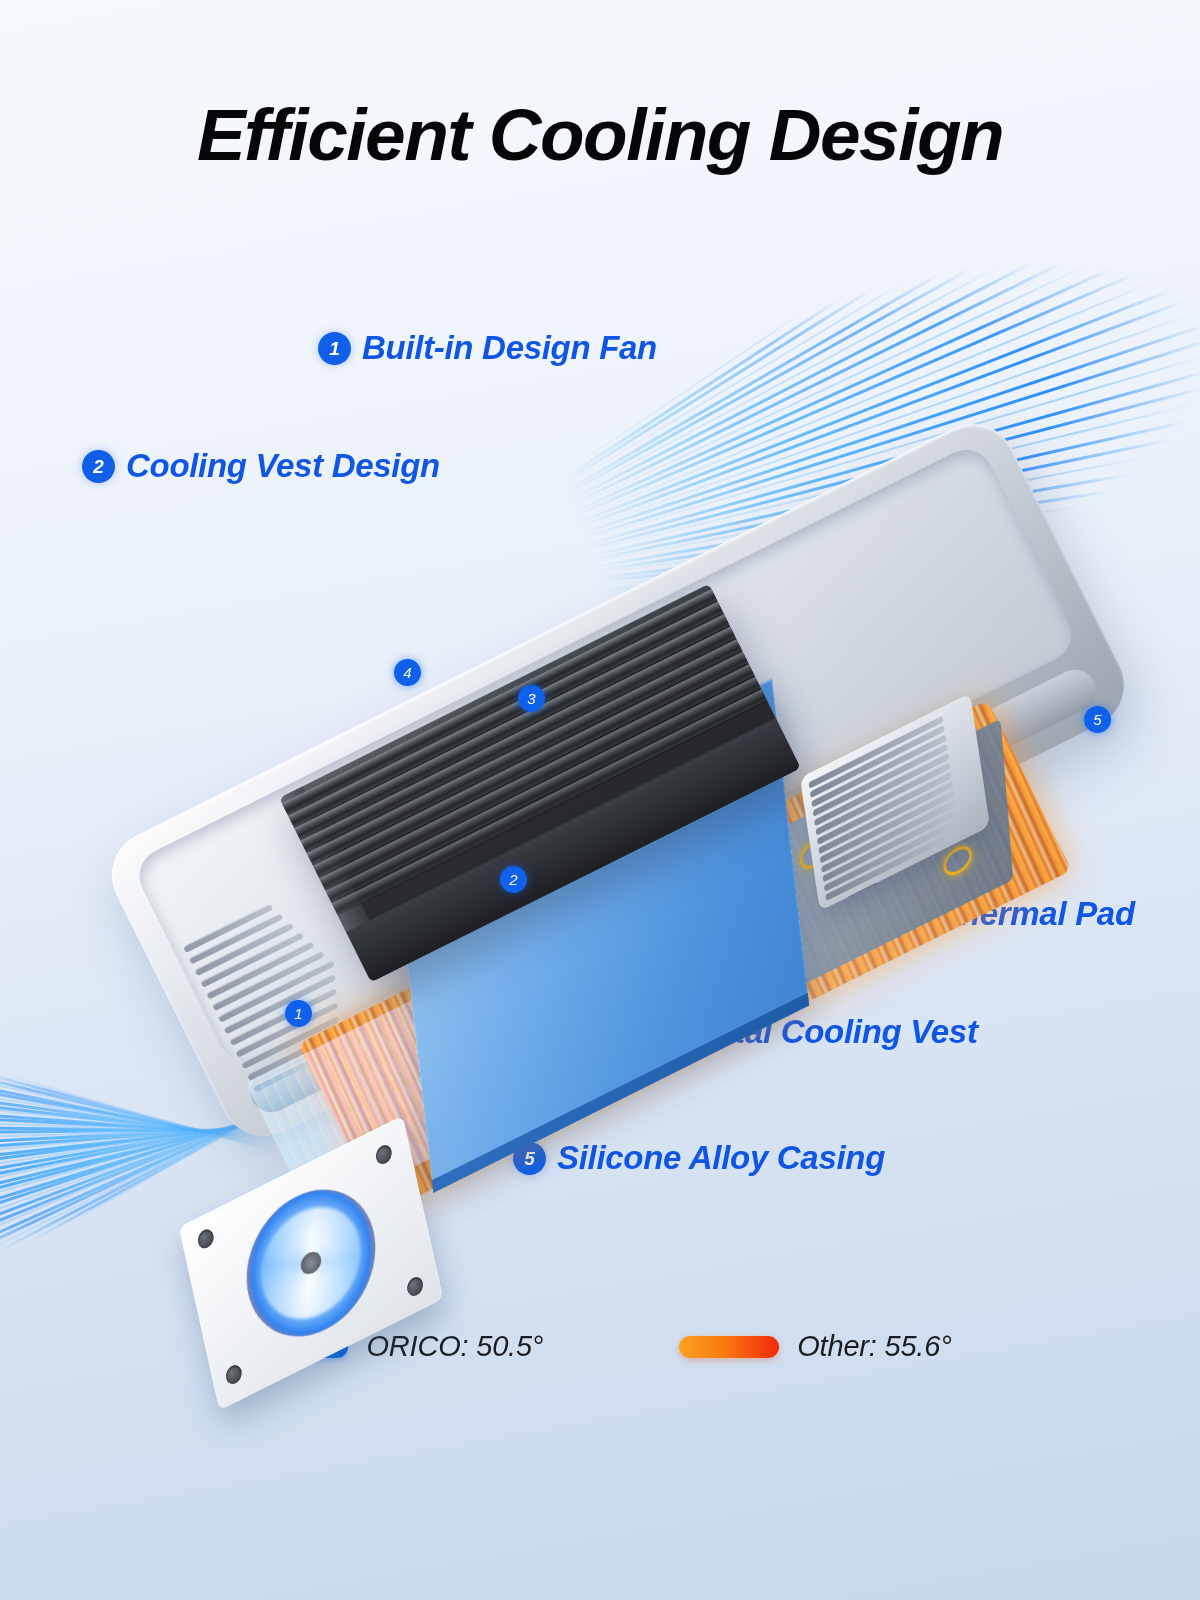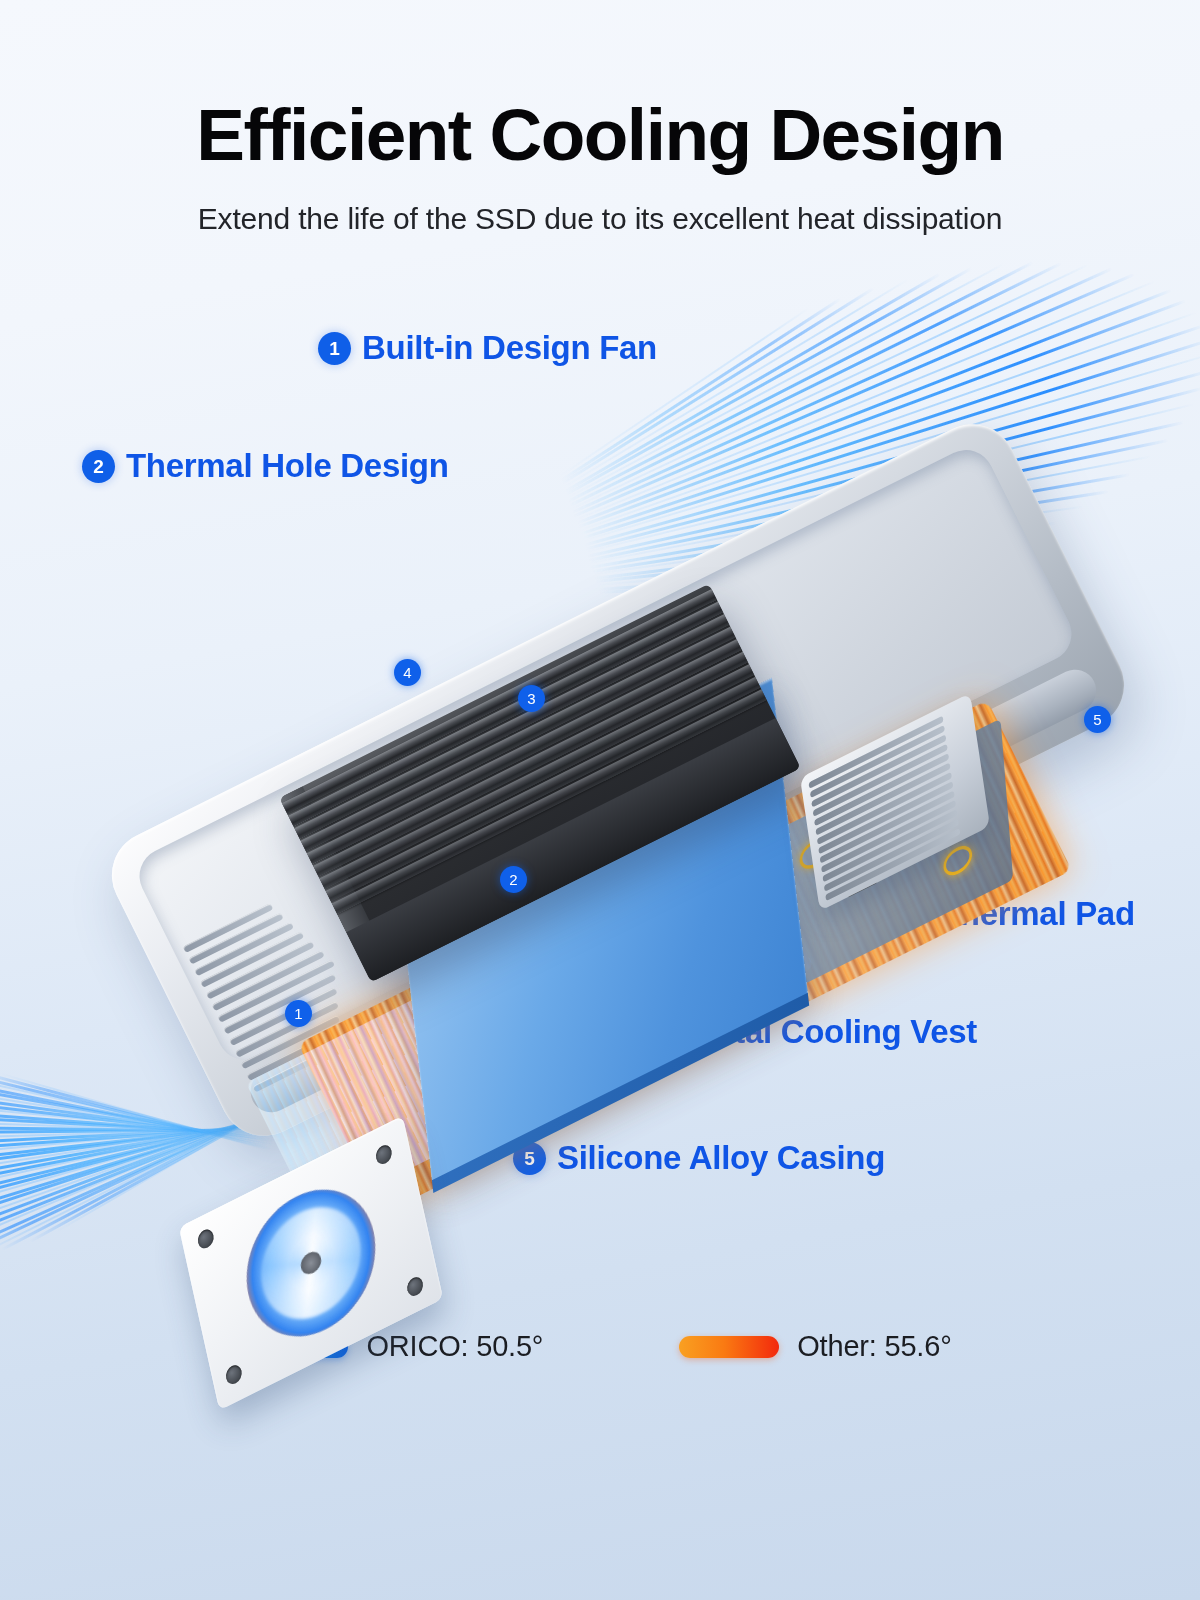--- a/index.html
+++ b/index.html
@@ -1,21 +1,21 @@
 <!DOCTYPE html>
 <html><head>
 <meta charset="utf-8">
 <style>
   html,body{margin:0;padding:0;}
   body{
     width:1200px;height:1600px;overflow:hidden;position:relative;
     font-family:"Liberation Sans", sans-serif;
     background:linear-gradient(170deg,#f5f8fd 0%,#f2f6fc 18%,#eaf1fa 38%,#dde8f6 58%,#d2e0f1 76%,#c8d8ec 100%);
   }
-  .stage{position:absolute;inset:0;}
+  .stage{position:absolute;inset:0;font-style:italic;}
 
   
   .title{
     position:absolute;top:98px;left:0;width:1200px;text-align:center;
     font-size:73px;font-weight:bold;letter-spacing:-1.5px;color:#060608;
     line-height:1;
   }
   .subtitle{
     position:absolute;top:202px;left:0;width:1200px;text-align:center;
     font-size:30px;color:#222429;letter-spacing:-0.2px;
@@ -234,21 +234,20 @@
     position:absolute;top:1462px;left:0;width:1200px;text-align:center;
     font-size:19px;color:#2a2d33;line-height:31px;letter-spacing:-0.1px;
   }
 </style>
 </head>
 <body>
 
 <div class="stage">
 
   <div class="title">Efficient Cooling Design</div>
-  <div class="subtitle">Extend the life of the SSD due to its excellent heat dissipation</div>
 
   <div class="art">
 
     <div class="flow" id="flow-ur">
         <div class="streak pale" style="left: 560px; top: 215px; width: 300px; transform: rotate(-34deg); opacity: 0.35;"></div>
         <div class="streak" style="left: 561.212px; top: 218.636px; width: 334.22px; transform: rotate(-33.0303deg); opacity: 0.41;"></div>
         <div class="streak" style="left: 562.424px; top: 222.273px; width: 368.13px; transform: rotate(-32.0606deg); opacity: 0.46;"></div>
         <div class="streak pale" style="left: 563.636px; top: 225.909px; width: 401.424px; transform: rotate(-31.0909deg); opacity: 0.52;"></div>
         <div class="streak" style="left: 564.848px; top: 229.545px; width: 433.798px; transform: rotate(-30.1212deg); opacity: 0.57;"></div>
         <div class="streak" style="left: 566.061px; top: 233.182px; width: 464.962px; transform: rotate(-29.1515deg); opacity: 0.62;"></div>
@@ -409,21 +408,21 @@
   <div class="marker" id="mk3">3</div>
   <div class="marker" id="mk4">4</div>
   <div class="marker" id="mk5">5</div>
 
   <div class="callout" id="co1">
     <span class="badge">1</span>
     <span class="txt">Built-in Design Fan</span>
   </div>
   <div class="callout" id="co2">
     <span class="badge">2</span>
-    <span class="txt">Thermal Hole Design</span>
+    <span class="txt">Cooling Vest Design</span>
   </div>
   <div class="callout" id="co3">
     <span class="badge">3</span>
     <span class="txt">Silicone Thermal Pad</span>
   </div>
   <div class="callout" id="co4">
     <span class="badge">4</span>
     <span class="txt">Metal Cooling Vest</span>
   </div>
   <div class="callout" id="co5">

